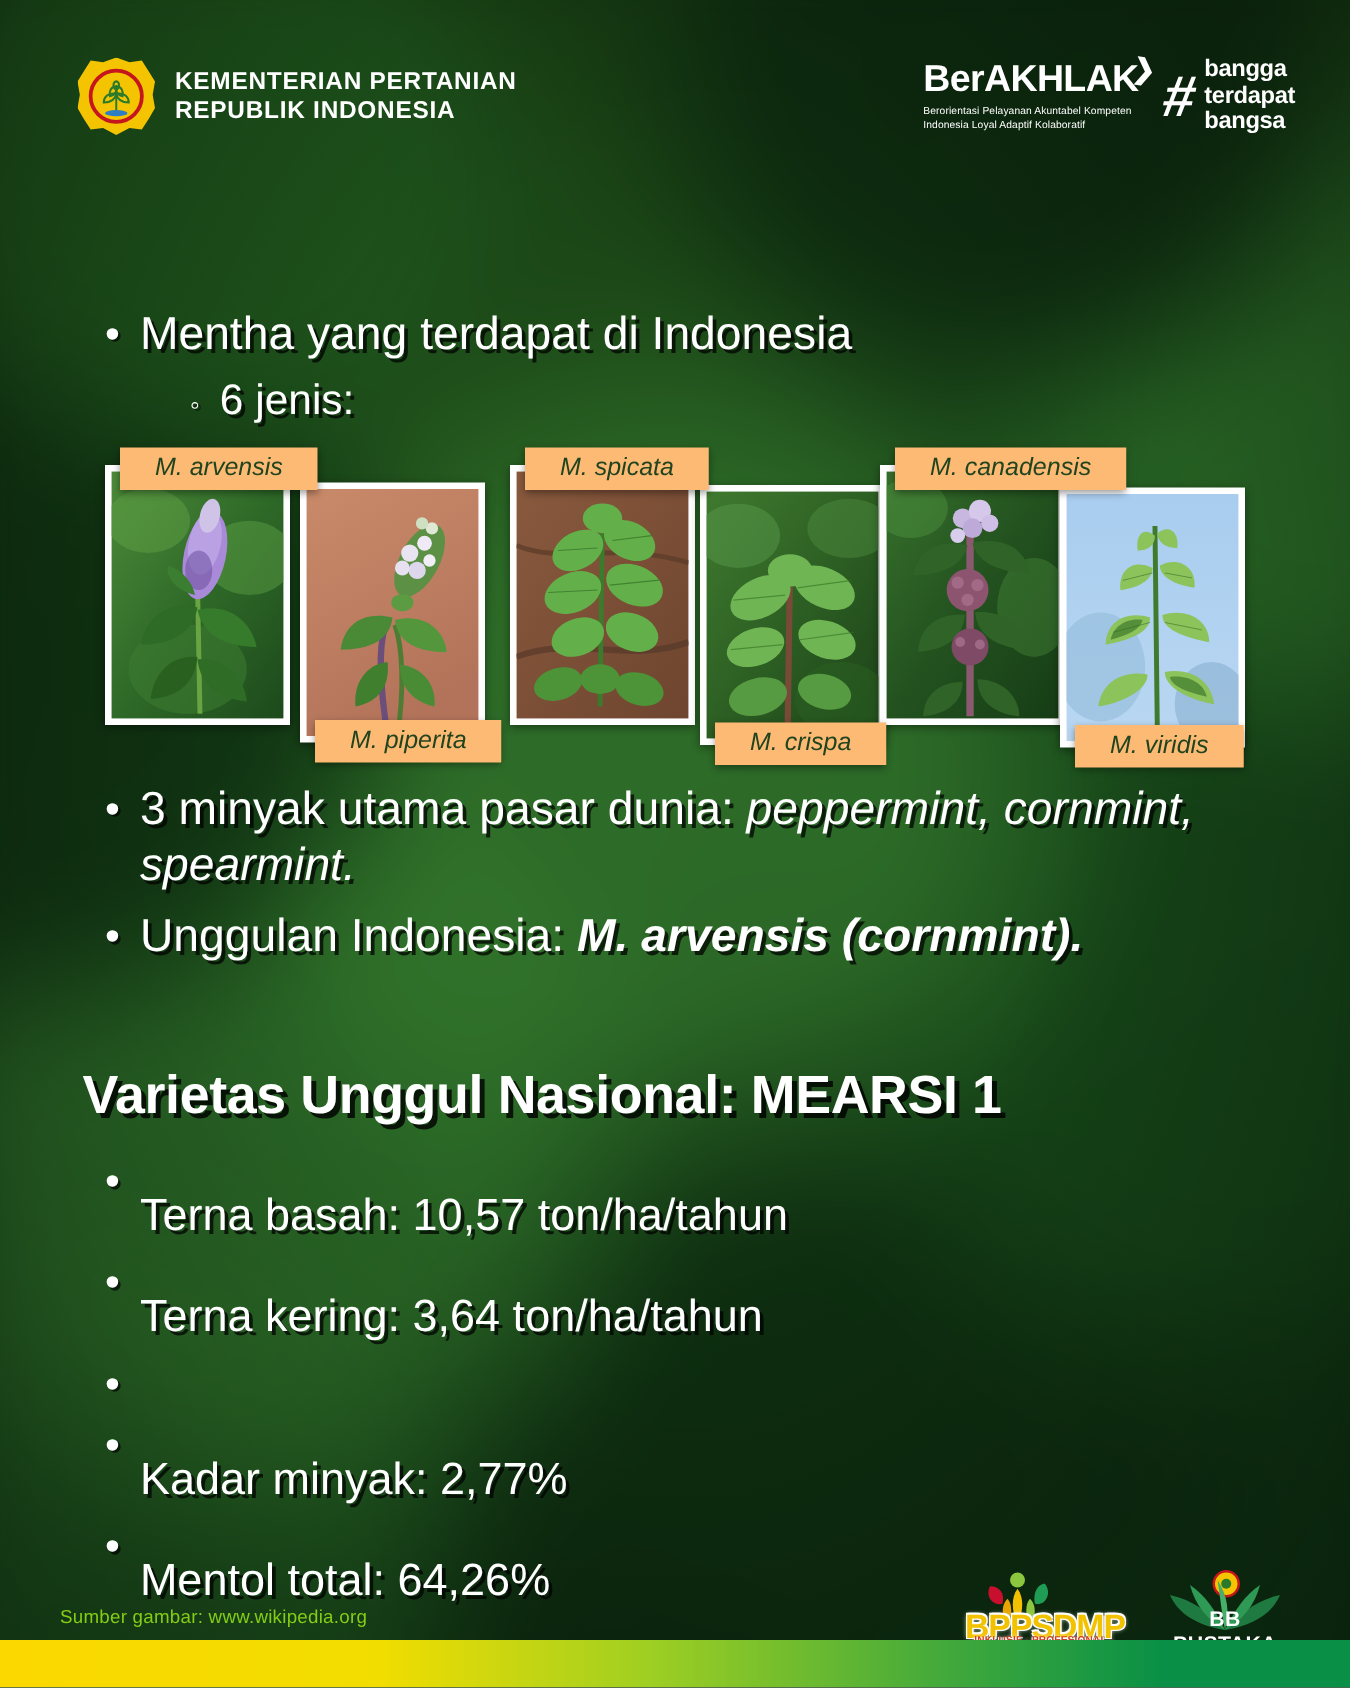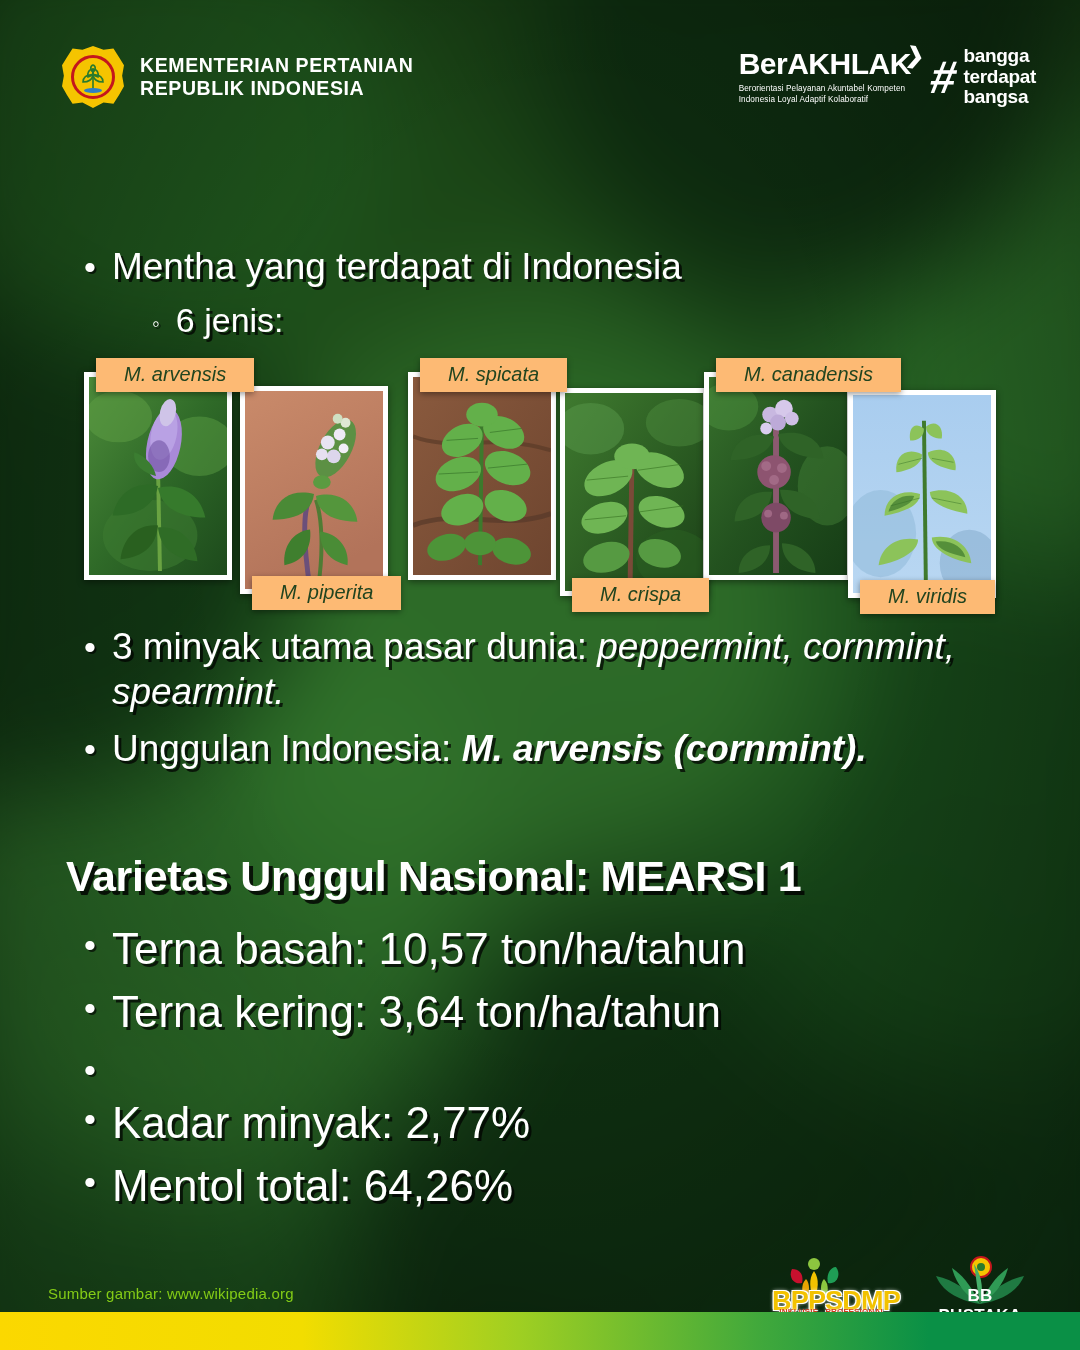--- a/index.html
+++ b/index.html
@@ -118,21 +118,21 @@
 
   #lead-bullet { position: absolute; left: 84px; top: 244px; }
   #sub-bullet  { position: absolute; left: 152px; top: 300px; }
   #sub-bullet .btxt { font-size: 34px; }
 
   #mid-bullets { position: absolute; left: 84px; top: 624px; width: 930px; }
   #mid-bullets .bullet-row { margin-bottom: 12px; }
 
   #stats { position: absolute; left: 84px; top: 922px; width: 940px; }
   #stats .bullet-row { margin-bottom: 9px; }
-  #stats .btxt { font-size: 44px; }
+  #stats .btxt { font-size: 36px; margin-top: 28px; }
 
   
   .gallery { position: absolute; left: 84px; top: 372px; width: 920px; height: 232px; }
   .card {
     position: absolute; top: 0; width: 148px; height: 208px;
     background: #ffffff; padding: 5px;
     box-shadow: 0 2px 7px rgba(0,0,0,0.45);
   }
   .card .photo { width: 100%; height: 100%; overflow: hidden; position: relative; }
   .tag {

